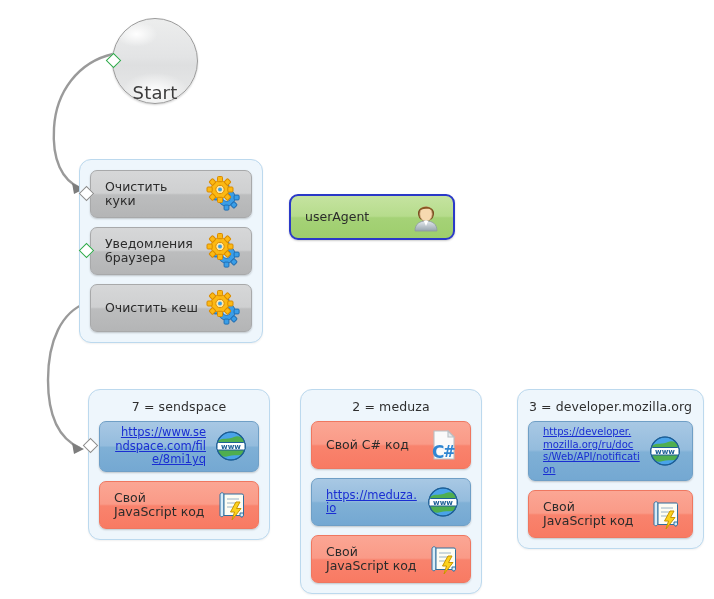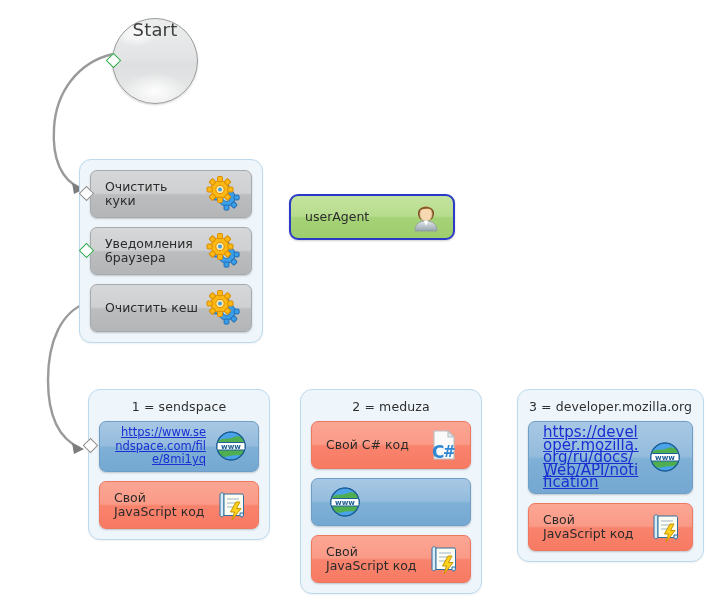--- a/index.html
+++ b/index.html
@@ -13,21 +13,21 @@
 
   
   .start-node{
     position:absolute;left:112px;top:18px;width:84px;height:84px;border-radius:50%;
     background:
       radial-gradient(ellipse 46px 26px at 50% 86%, rgba(255,255,255,.95) 0%, rgba(255,255,255,0) 72%),
       radial-gradient(ellipse 30px 18px at 28% 18%, rgba(255,255,255,.98) 0%, rgba(255,255,255,0) 70%),
       linear-gradient(180deg,#eceded 0%,#e3e4e5 45%,#dedfe0 55%,#e9eaea 100%);
     border:1px solid #9b9b9b;
     box-shadow:0 1px 2px rgba(0,0,0,.18);
-    display:flex;align-items:flex-start;justify-content:center;
+    display:flex;align-items:flex-end;justify-content:center;
   }
   .start-node .lbl{font-size:18px;color:#3d3d3d;letter-spacing:.2px;}
 
   
   .group{
     position:absolute;
     background:#eef6fc;
     border:1px solid #bcd9ee;
     border-radius:12px;
     box-shadow:0 1px 2px rgba(0,0,0,.06);
@@ -220,21 +220,21 @@
           <linearGradient id="ua-body" x1="0" y1="0" x2="0" y2="1">
             <stop offset="0" stop-color="#e3e9ee"></stop>
             <stop offset="1" stop-color="#97a4ad"></stop>
           </linearGradient>
         </defs>
       </svg>
     </span>
   </div>
 
   <div class="group" style="left:88px;top:389px;width:180px;">
-    <div class="group-title">1 = sendspace</div>
+    <div class="group-title">7 = sendspace</div>
     <div class="group-body">
       <div class="node blue" style="min-height:46px;text-align:right;">
         <span class="txt link">https://www.sendspace.com/file/8mi1yq</span>
         <span class="ico">
           <svg viewBox="0 0 38 38">
             <circle cx="19" cy="19" r="14" fill="#4aa3e8" stroke="#1c5e96" stroke-width="1.2"></circle>
             <path d="M6 14 C11 10 17 13 22 10 C26 8 30 10 32 13 L32 26 C28 30 22 27 17 29 C12 31 8 29 6 25 Z" fill="#4fae4f"></path>
             <ellipse cx="19" cy="19" rx="14" ry="14" fill="none" stroke="#1c5e96" stroke-width="1.2"></ellipse>
             <rect x="5" y="15.5" width="28" height="7.5" rx="1.5" fill="#ffffff" stroke="#1c5e96" stroke-width="1"></rect>
             <text x="19" y="21.6" font-family="'DejaVu Sans',sans-serif" font-size="7.2" font-weight="bold" fill="#1c5e96" text-anchor="middle">www</text>
@@ -267,20 +267,21 @@
         <span class="ico">
           <svg viewBox="0 0 38 38">
             <path d="M10 5 L24 5 L30 11 L30 33 L10 33 Z" fill="#fafafa" stroke="#b9bfc4" stroke-width="1.1"></path>
             <path d="M24 5 L30 11 L24 11 Z" fill="#e6eaed" stroke="#b9bfc4" stroke-width="1.1"></path>
             <text x="8" y="32" font-family="'DejaVu Sans',sans-serif" font-size="17" font-weight="bold" fill="#2f86d2">C</text>
             <text x="19" y="31" font-family="'DejaVu Sans',sans-serif" font-size="15" font-weight="bold" fill="#2f86d2">#</text>
           </svg>
         </span>
       </div>
       <div class="node blue">
+        <span class="txt link">https://meduza.io</span>
         <span class="ico">
           <svg viewBox="0 0 38 38">
             <circle cx="19" cy="19" r="14" fill="#4aa3e8" stroke="#1c5e96" stroke-width="1.2"></circle>
             <path d="M6 14 C11 10 17 13 22 10 C26 8 30 10 32 13 L32 26 C28 30 22 27 17 29 C12 31 8 29 6 25 Z" fill="#4fae4f"></path>
             <circle cx="19" cy="19" r="14" fill="none" stroke="#1c5e96" stroke-width="1.2"></circle>
             <rect x="5" y="15.5" width="28" height="7.5" rx="1.5" fill="#ffffff" stroke="#1c5e96" stroke-width="1"></rect>
             <text x="19" y="21.6" font-family="'DejaVu Sans',sans-serif" font-size="7.2" font-weight="bold" fill="#1c5e96" text-anchor="middle">www</text>
           </svg>
         </span>
       </div>
@@ -298,21 +299,21 @@
           </svg>
         </span>
       </div>
     </div>
   </div>
 
   <div class="group" style="left:517px;top:389px;width:185px;">
     <div class="group-title">3 = developer.mozilla.org</div>
     <div class="group-body">
       <div class="node blue" style="min-height:52px;">
-        <span class="txt link" style="font-size:15px;line-height:12.6px;">https://developer.mozilla.org/ru/docs/Web/API/notification</span>
+        <span class="txt link" style="font-size:10px;line-height:12.6px;">https://developer.mozilla.org/ru/docs/Web/API/notification</span>
         <span class="ico">
           <svg viewBox="0 0 38 38">
             <circle cx="19" cy="19" r="14" fill="#4aa3e8" stroke="#1c5e96" stroke-width="1.2"></circle>
             <path d="M6 14 C11 10 17 13 22 10 C26 8 30 10 32 13 L32 26 C28 30 22 27 17 29 C12 31 8 29 6 25 Z" fill="#4fae4f"></path>
             <circle cx="19" cy="19" r="14" fill="none" stroke="#1c5e96" stroke-width="1.2"></circle>
             <rect x="5" y="15.5" width="28" height="7.5" rx="1.5" fill="#ffffff" stroke="#1c5e96" stroke-width="1"></rect>
             <text x="19" y="21.6" font-family="'DejaVu Sans',sans-serif" font-size="7.2" font-weight="bold" fill="#1c5e96" text-anchor="middle">www</text>
           </svg>
         </span>
       </div>

